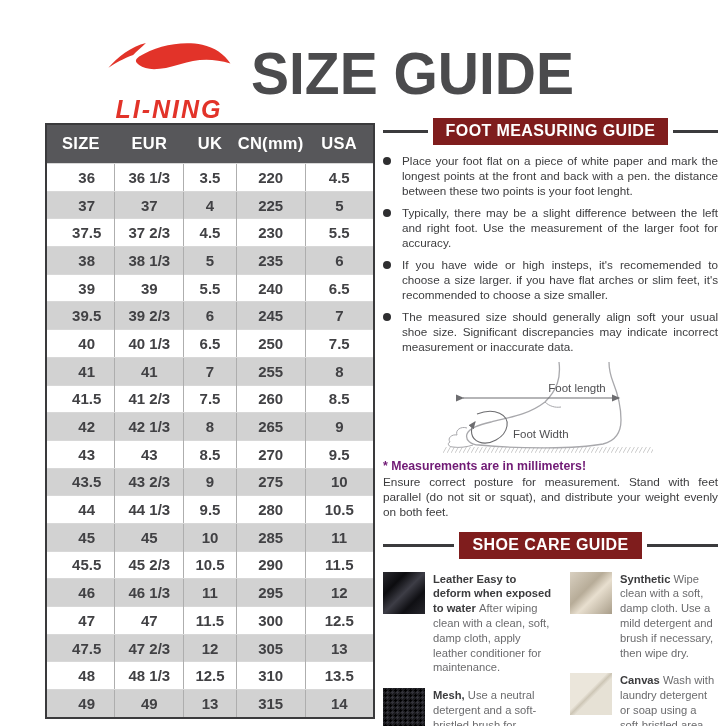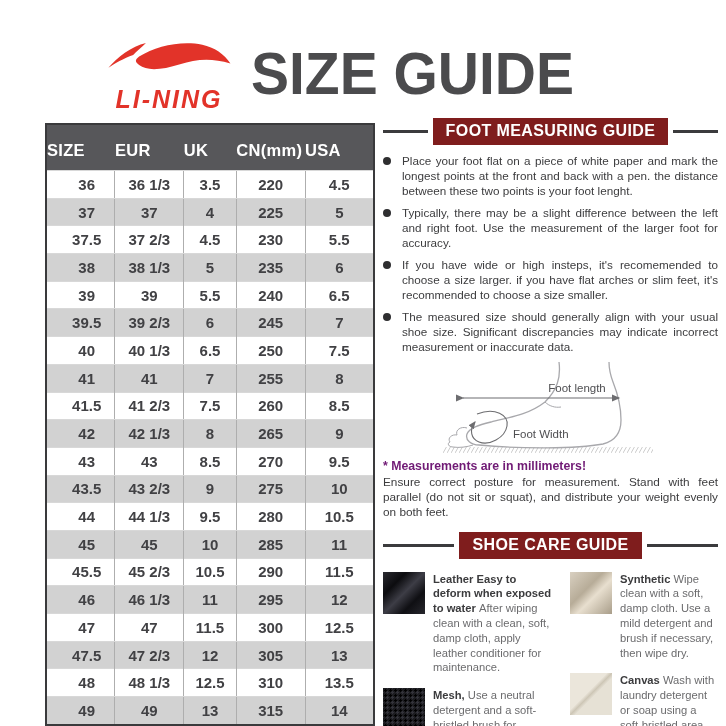--- a/index.html
+++ b/index.html
@@ -6,35 +6,35 @@
   body{
     width:726px;height:726px;background:#ffffff;position:relative;overflow:hidden;
     font-family:"Liberation Sans",sans-serif;color:#3c3c3e;
   }
   
   .header{position:absolute;top:36px;left:0;width:100%;height:80px;}
   .logo{position:absolute;left:98px;top:4px;width:142px;text-align:center;}
   .logo svg{display:block;margin:0 auto;}
   .logo-text{
     color:#e23329;font-weight:bold;font-style:italic;font-size:25px;
-    letter-spacing:2px;line-height:1;margin-top:7px;white-space:nowrap;
+    letter-spacing:2px;line-height:1;margin-top:17px;white-space:nowrap;
   }
   .page-title{
     position:absolute;left:251px;top:8px;width:390px;
     font-size:57px;font-weight:800;color:#4b4b4d;letter-spacing:0px;
     line-height:1;white-space:nowrap;transform:scaleY(1.04);transform-origin:top left;
   }
   
   .size-table{
     position:absolute;left:45px;top:123px;width:330px;
     border-collapse:collapse;border:2px solid #3a3a3c;table-layout:fixed;
   }
   .size-table th{
     background:#57575a;color:#ffffff;font-size:16.5px;font-weight:700;
-    padding:16px 0 10px 0;text-align:left;letter-spacing:0.3px;
+    padding:9px 0 10px 0;text-align:center;letter-spacing:0.3px;
   }
   .size-table td{
     text-align:center;font-size:15px;font-weight:bold;color:#414144;
     height:24.7px;padding:1px 0;border-left:1px solid #aeaeae;
   }
   .size-table td:first-child{border-left:none;padding-left:12px;}
   .size-table tbody tr:nth-child(even) td{background:#d2d2d2;}
   .size-table tbody tr:nth-child(odd) td{background:#ffffff;border-top:1px solid #d8d8d8;border-bottom:1px solid #d8d8d8;}
   
   .right-col{position:absolute;left:383px;top:118px;width:335px;}
@@ -261,21 +261,21 @@
     <li>
       <span class="bullet-dot"></span>
       <span class="bullet-text">Typically, there may be a slight difference between the left and right foot. Use the measurement of the larger foot for accuracy.</span>
     </li>
     <li>
       <span class="bullet-dot"></span>
       <span class="bullet-text">If you have wide or high insteps, it's recomemended to choose a size larger. if you have flat arches or slim feet, it's recommended to choose a size smaller.</span>
     </li>
     <li>
       <span class="bullet-dot"></span>
-      <span class="bullet-text">The measured size should generally align with your usual shoe size. Significant discrepancies may indicate incorrect measurement or inaccurate data.</span>
+      <span class="bullet-text">The measured size should generally align soft your usual shoe size. Significant discrepancies may indicate incorrect measurement or inaccurate data.</span>
     </li>
   </ul>
 
   <svg class="foot-diagram" width="320" height="92" viewBox="0 0 320 92">
     <defs>
       <marker id="ah" markerWidth="8" markerHeight="8" refX="6" refY="3" orient="auto">
         <path d="M0,0 L7,3 L0,6 Z" fill="#6d6d70"></path>
       </marker>
       <pattern id="hatch" width="4" height="7" patternUnits="userSpaceOnUse">
         <line x1="0" y1="7" x2="4" y2="0" stroke="#cccccc" stroke-width="1"></line>

